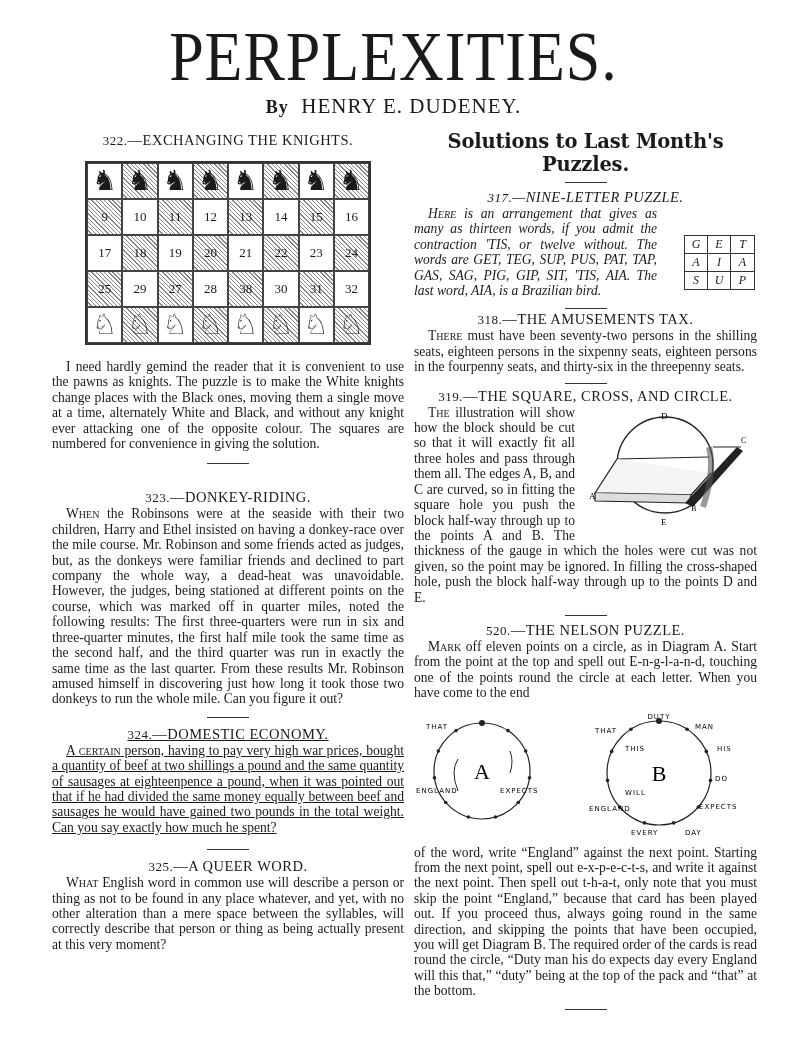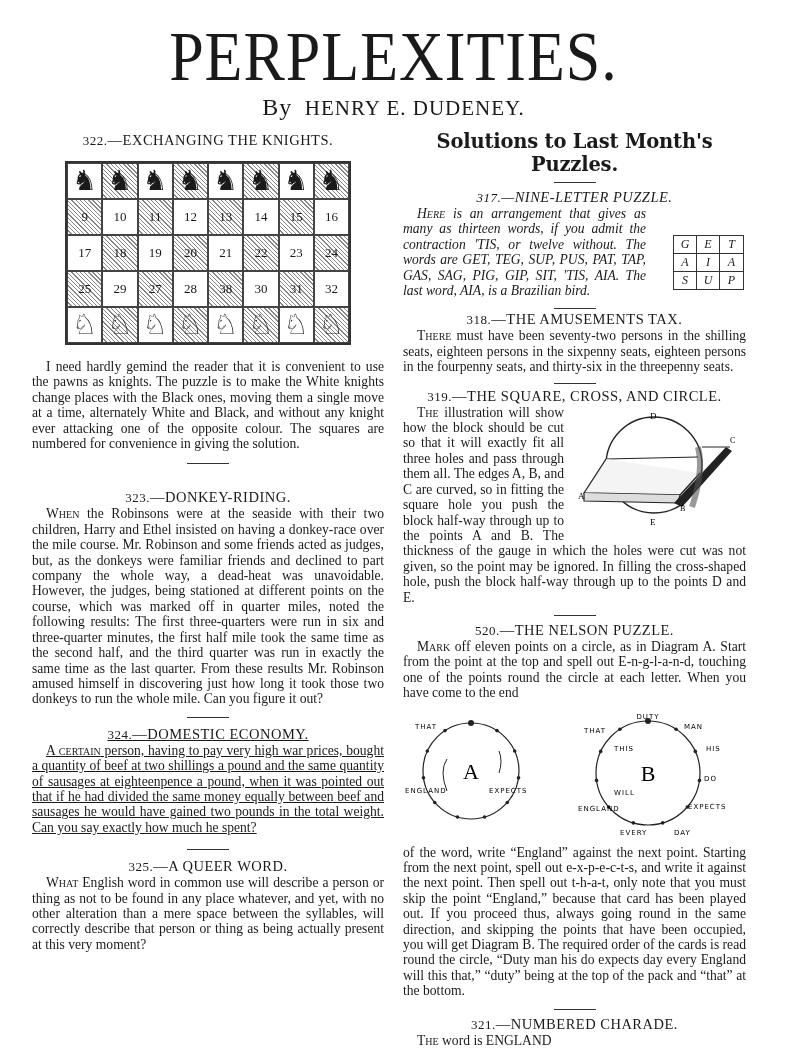--- a/index.html
+++ b/index.html
@@ -3,24 +3,24 @@
 <meta charset="utf-8">
 <style>
   html, body { margin:0; padding:0; background:#ffffff; }
   body { width:787px; height:1062px; position:relative; overflow:hidden;
          font-family:"Liberation Serif", "DejaVu Serif", serif; color:#1a1a1a; }
   .title { position:absolute; left:0; width:787px; top:22px; text-align:center;
            font-size:62px; letter-spacing:1px; line-height:1; font-weight:normal;
            transform:scaleY(1.12); transform-origin:top center; }
   .byline { position:absolute; left:0; width:787px; top:94px; text-align:center;
             font-size:21px; letter-spacing:1px; }
-  .byline .by { font-size:24px; }
+  .byline .by { font-size:18px;font-weight:bold; }
   .col { position:absolute; top:128px; }
-  .col-left { left:32px; width:352px; }
-  .col-right { left:403px; width:343px; }
+  .col-left { left:52px; width:352px; }
+  .col-right { left:414px; width:343px; }
   h3 { margin:0; font-weight:normal; text-align:center; font-size:14.5px; letter-spacing:0.5px; line-height:17px; }
   h3 .num { font-size:13px; }
   p { margin:0; font-size:13.6px; line-height:15.4px; text-align:justify; }
   p .lead { font-variant:small-caps; }
   .indent { text-indent:14px; }
   .rule { width:42px; height:0; border-top:1.5px solid #333; margin:0 auto; }
   .board { margin:12px auto 0; width:282px; border:2px solid #333; display:grid;
            grid-template-columns:repeat(8, 1fr); }
   .sq { height:34px; border:1px solid #444; display:flex; align-items:center; justify-content:center;
         font-size:13px; position:relative; }
@@ -307,17 +307,13 @@
           <text x="58" y="42" font-size="7" text-anchor="start" font-family="DejaVu Sans, sans-serif" letter-spacing="1">THIS</text>
           <text x="28" y="24" font-size="7" text-anchor="start" font-family="DejaVu Sans, sans-serif" letter-spacing="1">THAT</text>
         </svg>
     </div>
 
     <p>of the word, write “England” against the next point.  Starting from the next point, spell out e-x-p-e-c-t-s, and write it against the next point.  Then spell out t-h-a-t, only note that you must skip the point “England,” because that card has been played out.  If you proceed thus, always going round in the same direction, and skipping the points that have been occupied, you will get Diagram B.  The required order of the cards is read round the circle, “Duty man his do expects day every England will this that,” “duty” being at the top of the pack and “that” at the bottom.</p>
   </div>
 
   <div class="rule" style="margin-top:10px;"></div>
 
-  <div style="margin-top:6px;">
-    <h3><span class="num">321.</span><span>—NUMBERED CHARADE.</span></h3>
-    <p class="indent"><span class="lead">The</span><span> word is ENGLAND</span></p>
-  </div>
 </div>
 
 </body></html>

